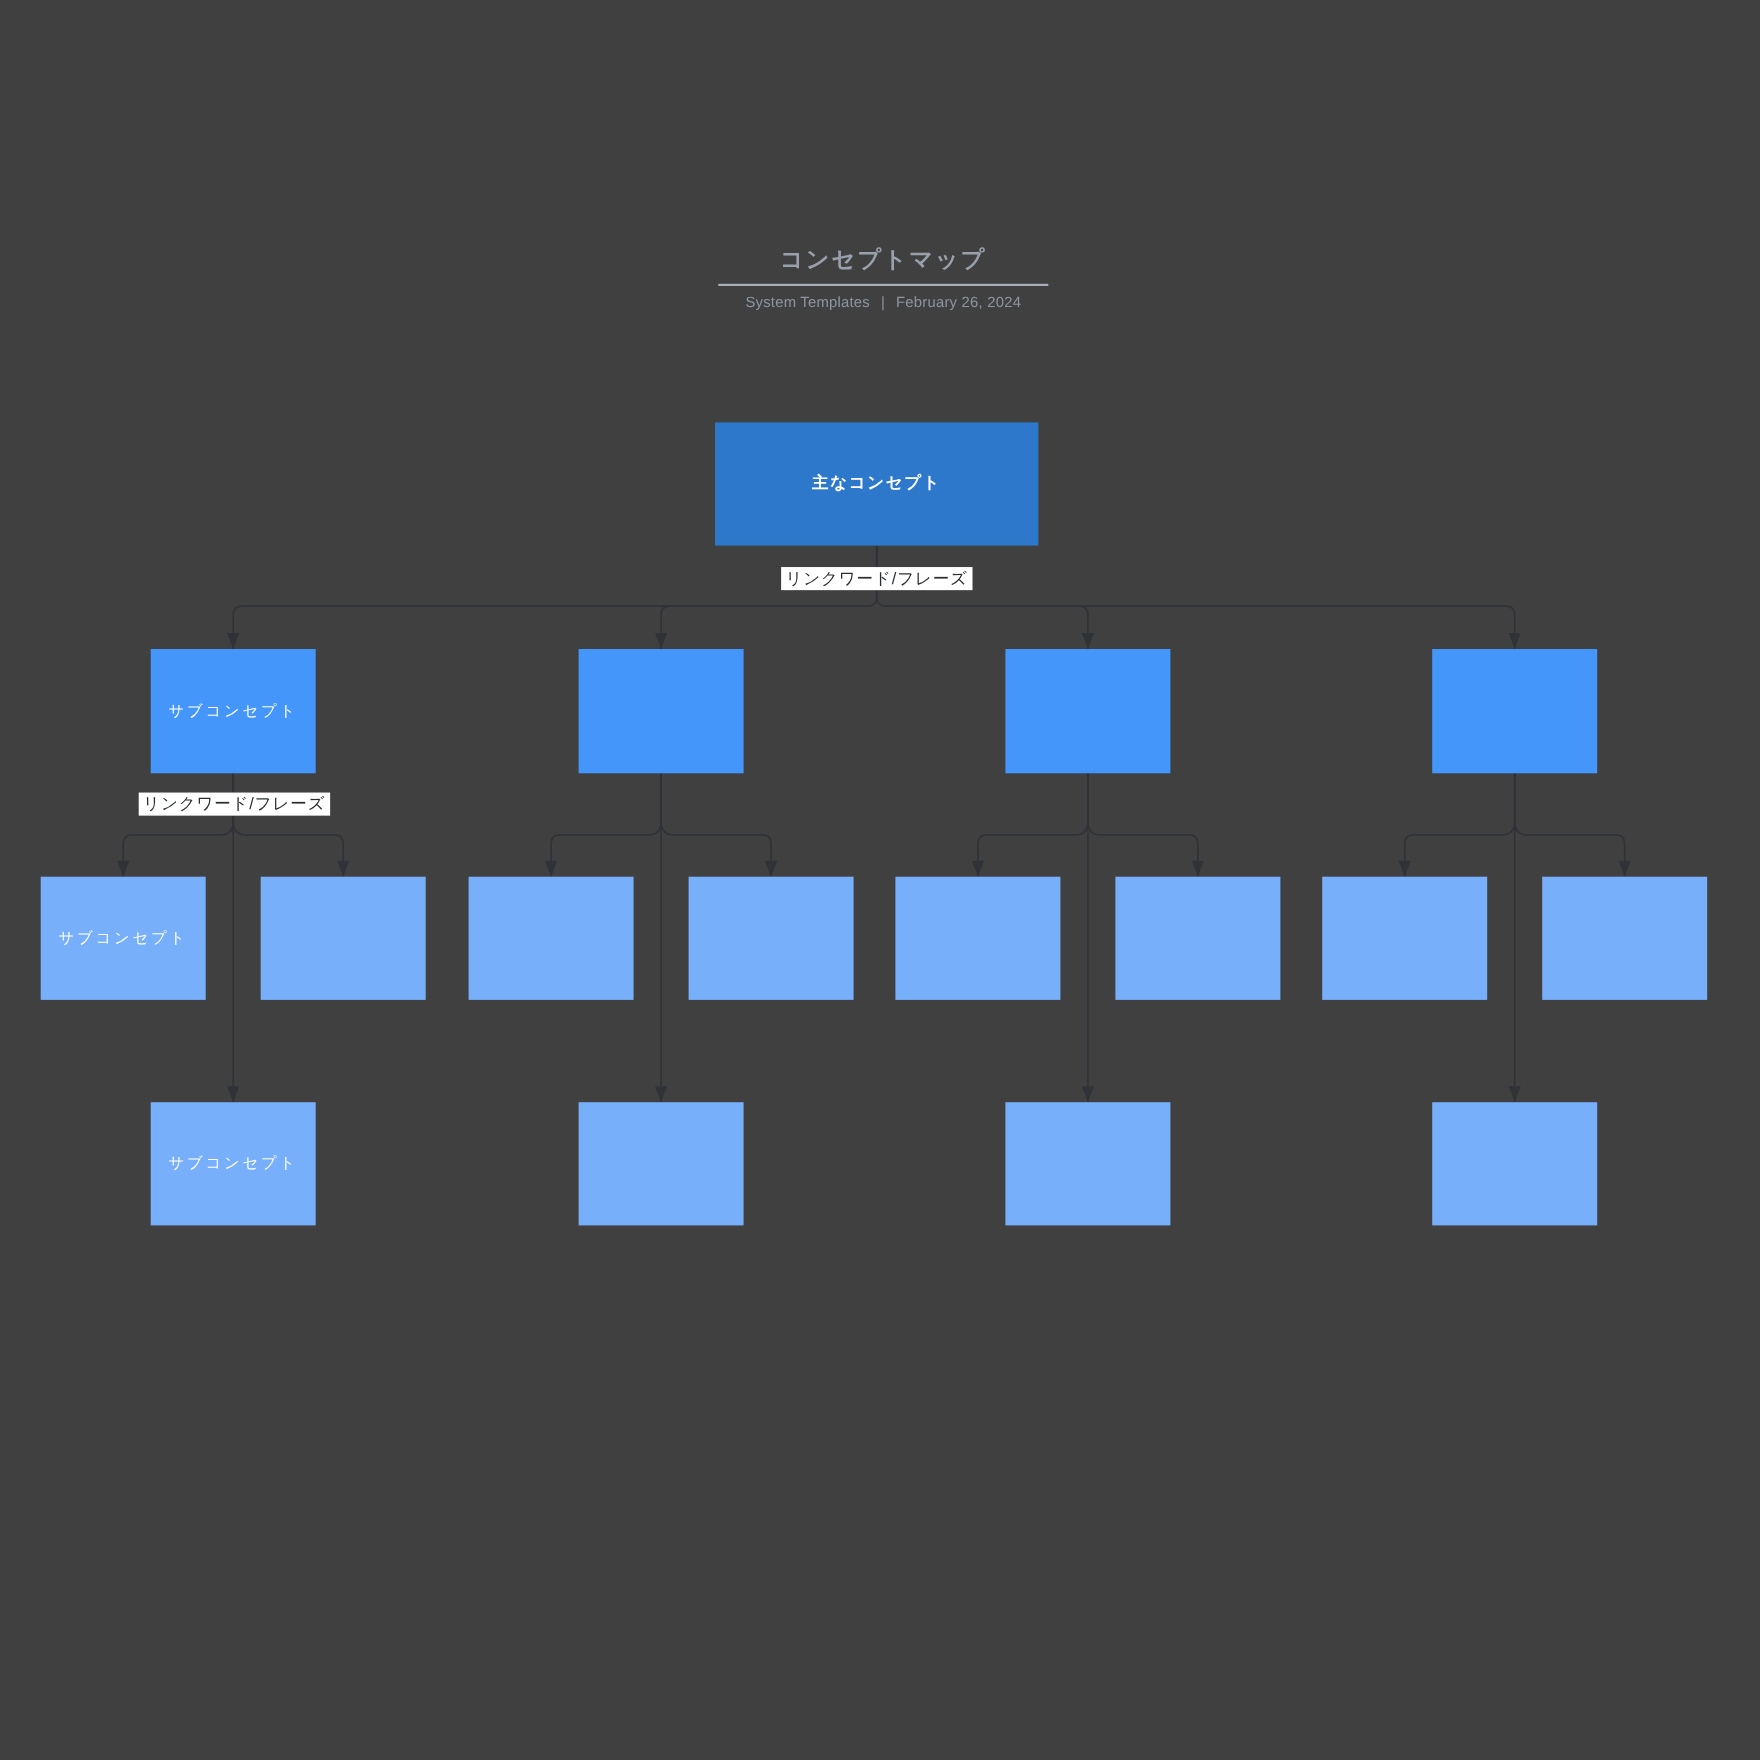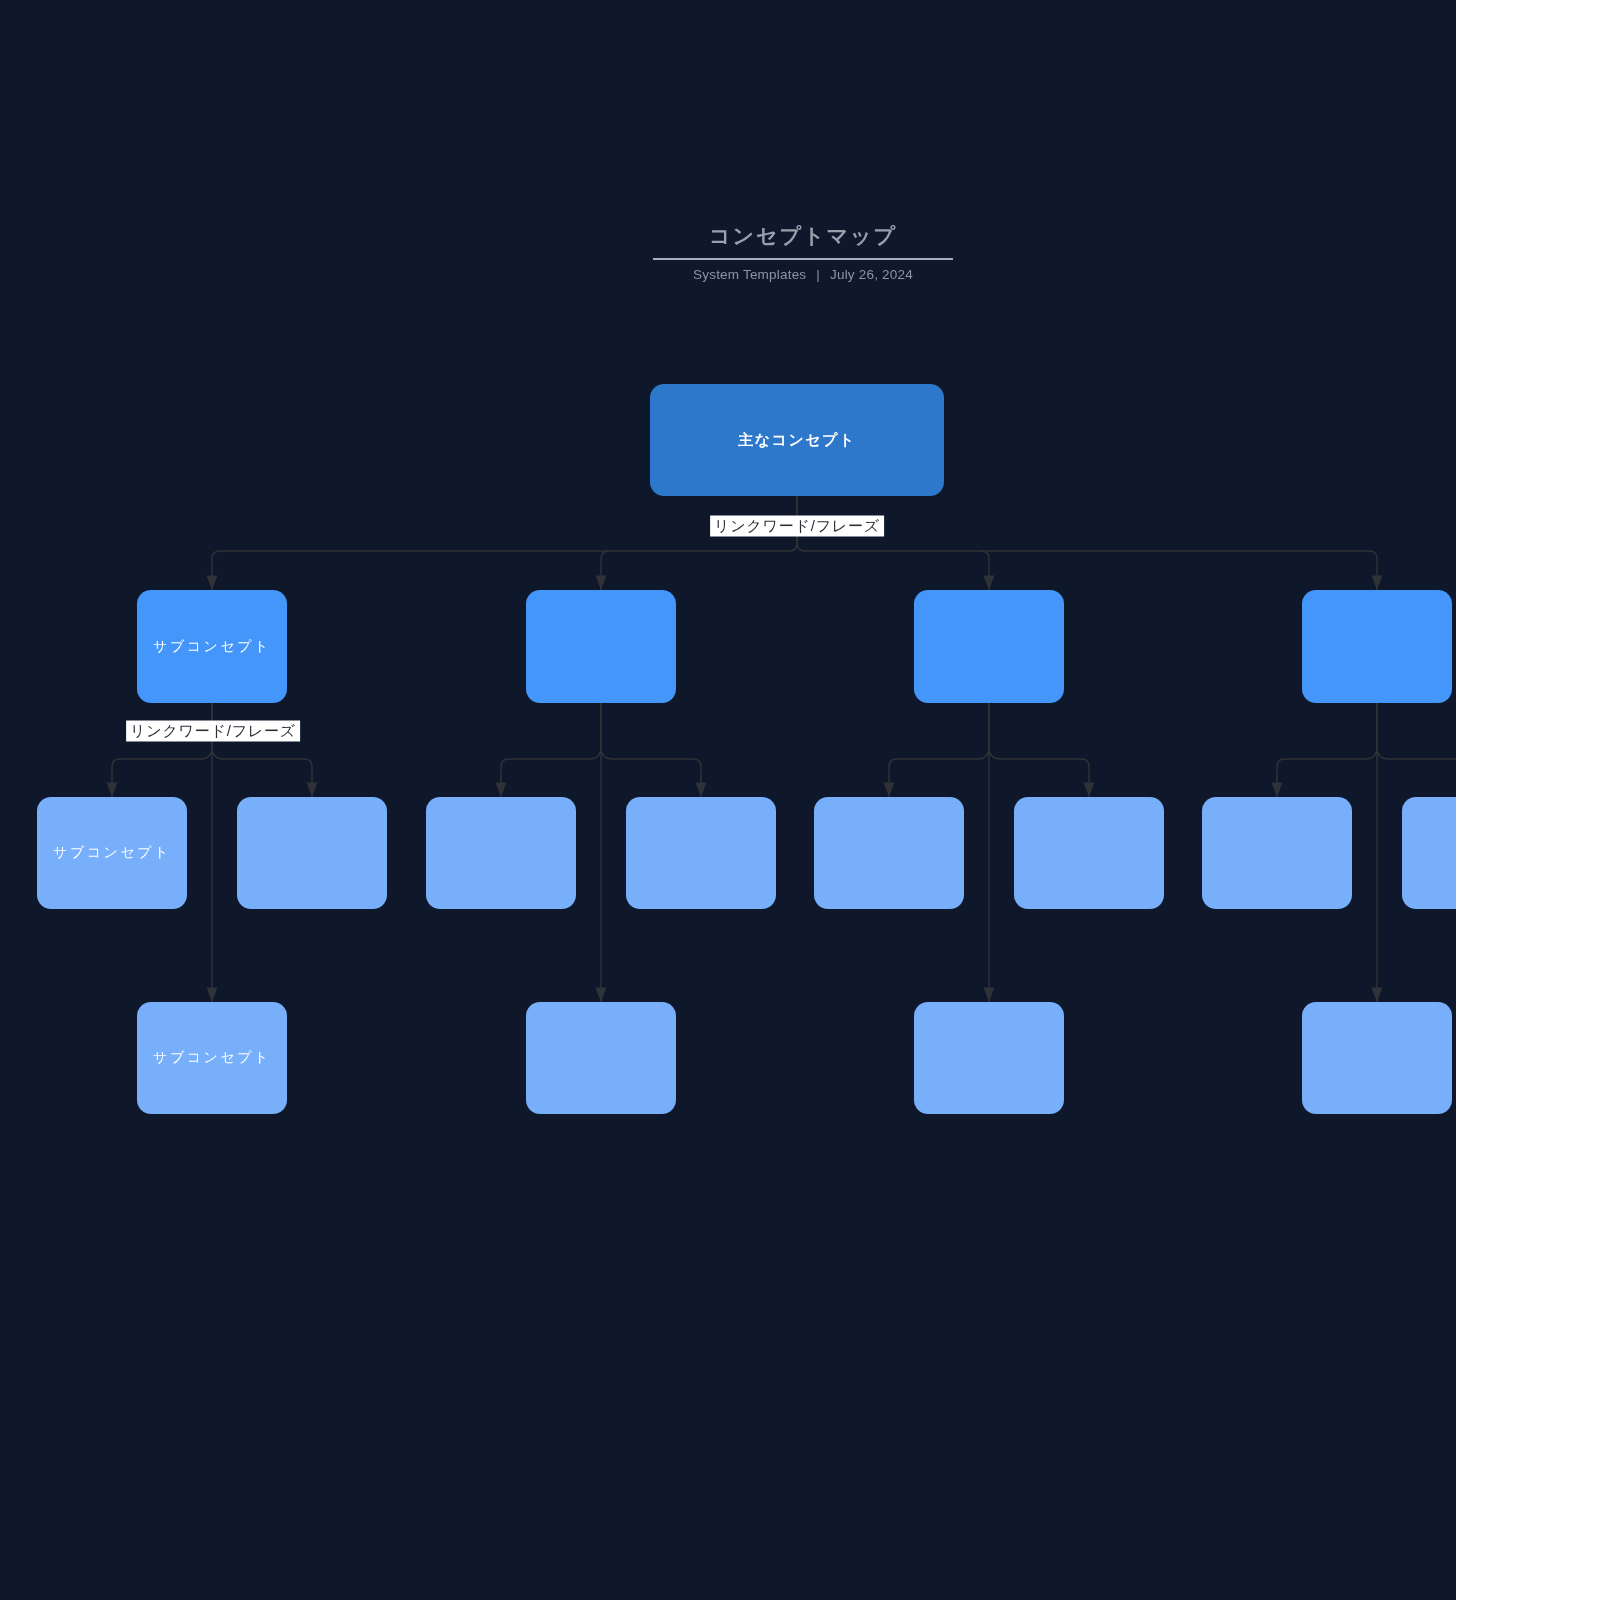--- a/index.html
+++ b/index.html
@@ -2,23 +2,23 @@
 <html><head>
 <meta charset="utf-8">
 <style>
   html, body {
     margin: 0;
     padding: 0;
     background: #ffffff;
   }
   .canvas {
     position: relative;
-    width: 1456px;
+    width: 1600px;
     height: 1600px;
-    background: #0f172a;
+    background: #404040;
     font-family: "Liberation Sans", sans-serif;
     overflow: hidden;
   }
 
   
   .doc-header {
     position: absolute;
     left: 803px;
     top: 222px;
     transform: translateX(-50%);
@@ -56,21 +56,21 @@
   }
   svg.connectors path.wire {
     fill: none;
     stroke: #2F3237;
     stroke-width: 1.5;
   }
 
   
   .node {
     position: absolute;
-    border-radius: 14px;
+    border-radius: 0;
     display: flex;
     align-items: center;
     justify-content: center;
     text-align: center;
     color: #ffffff;
     font-size: 14px;
     letter-spacing: 2.5px;
     line-height: 1.25;
   }
   .node.main {
@@ -96,21 +96,21 @@
 </style>
 </head>
 <body>
 
 <div class="canvas">
 
   <div class="doc-header">
     <div class="doc-title">コンセプトマップ</div>
     <div class="doc-title-rule"></div>
     <div class="doc-meta">
-      <span>System Templates</span><span class="sep">|</span><span>July 26, 2024</span>
+      <span>System Templates</span><span class="sep">|</span><span>February 26, 2024</span>
     </div>
   </div>
 
   <svg class="connectors" width="1600" height="1600">
     <defs>
       <marker id="arrowhead" viewBox="0 0 15 12" refX="15" refY="6" markerWidth="15" markerHeight="12" orient="auto" markerUnits="userSpaceOnUse">
         <path d="M0.5,0.5 L15,6 L0.5,11.5 Z" fill="#2F3237"></path>
       </marker>
     </defs>
 

